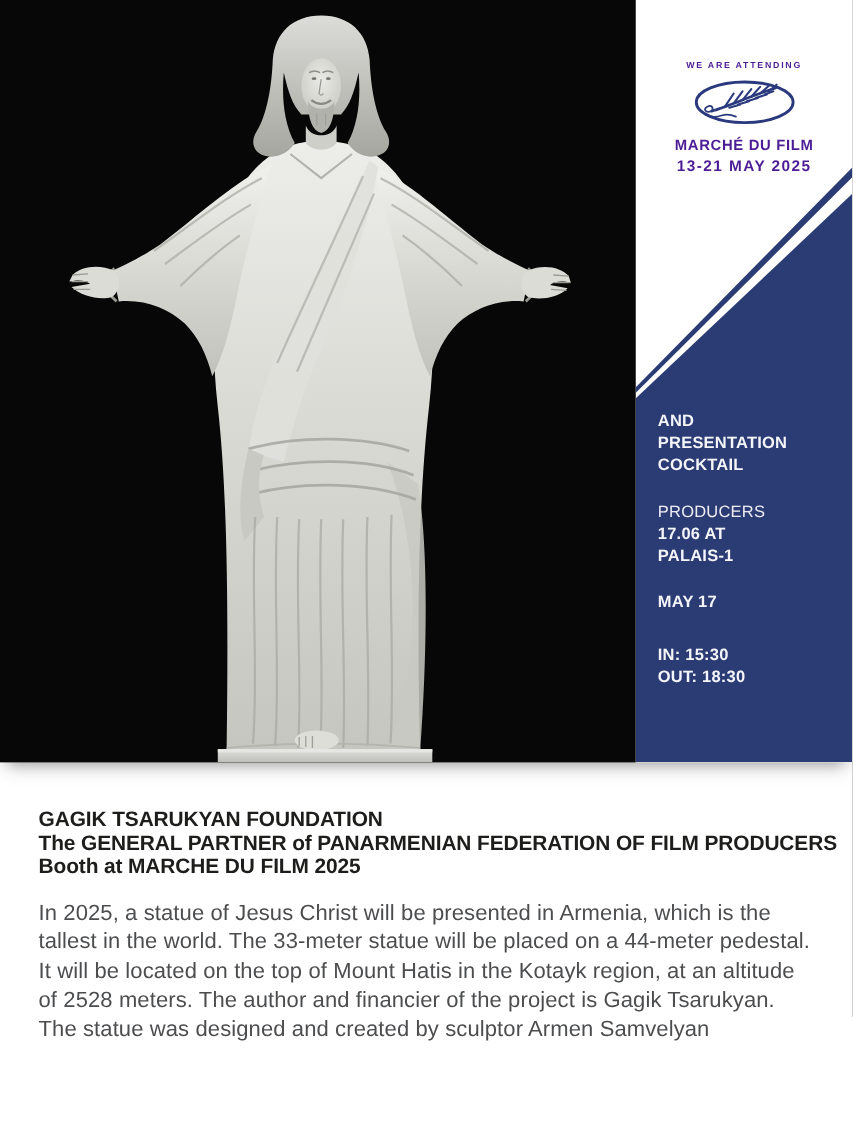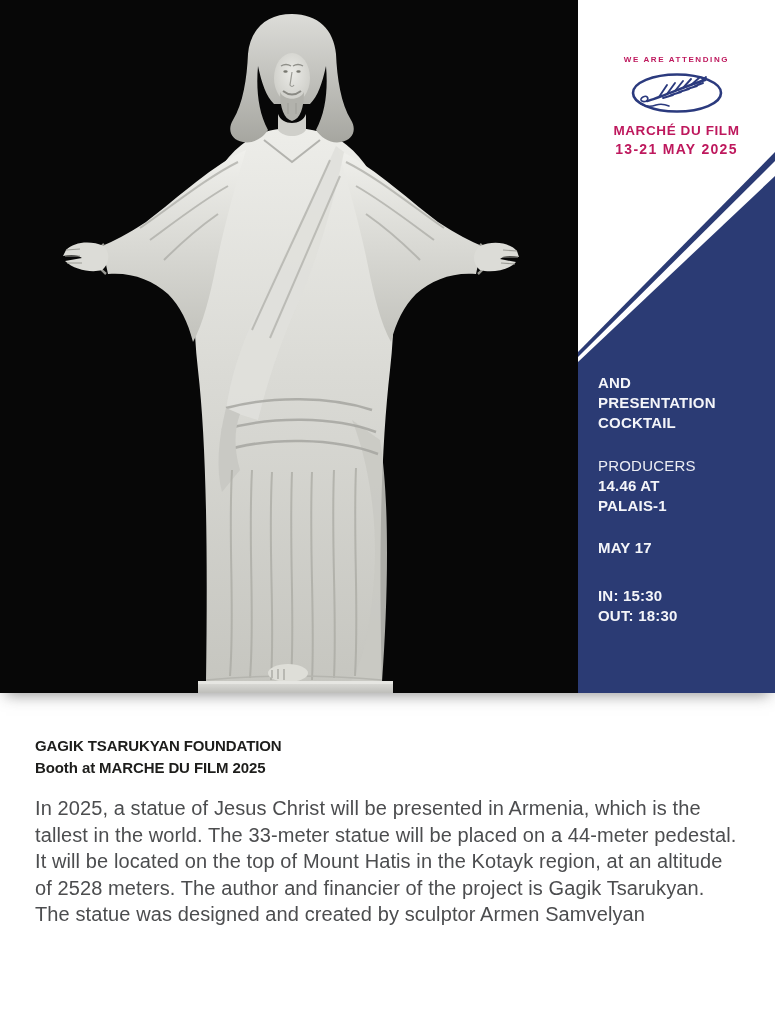--- a/index.html
+++ b/index.html
@@ -15,21 +15,21 @@
   .statue-panel{
     position:absolute;left:0;top:0;width:578px;height:693px;background:#070707;overflow:hidden;
   }
   .statue-panel svg{display:block;width:578px;height:693px;}
   .right-col{
     position:absolute;left:578px;top:0;width:197px;height:693px;background:#ffffff;overflow:hidden;
   }
   .diagonals{position:absolute;left:0;top:0;width:197px;height:693px;}
   
   .badge{
-    position:absolute;left:0;top:0;width:197px;text-align:center;color:#be185d;
+    position:absolute;left:0;top:0;width:197px;text-align:center;color:#4c1d95;
   }
   .badge .attending{
     margin-top:55px;font-size:8px;font-weight:bold;letter-spacing:1.6px;
   }
   .badge .palm{margin-top:7px;}
   .badge .brand{
     margin-top:4px;font-size:13.5px;font-weight:bold;letter-spacing:0.6px;
   }
   .badge .dates{
     margin-top:3px;font-size:14px;font-weight:bold;letter-spacing:1.3px;
@@ -40,21 +40,21 @@
     font-size:15px;line-height:20px;font-weight:bold;letter-spacing:.2px;
   }
   .event-text .loc-block{margin-top:23px;}
   .event-text .loc-label{font-weight:normal;opacity:.96;}
   .event-text .date-block{margin-top:22px;}
   .event-text .time-block{margin-top:28px;}
   
   .footer{
     position:absolute;left:0;top:693px;width:775px;padding:42px 0 0 35px;box-sizing:border-box;
   }
-  .footer .heading{color:#1d1d1b;font-weight:bold;font-size:15px;line-height:21.5px;letter-spacing:-0.1px;}
+  .footer .heading{color:#1d1d1b;font-weight:bold;font-size:19px;line-height:21.5px;letter-spacing:-0.1px;}
   .footer .heading div{white-space:nowrap;}
   .footer .body{
     margin-top:17px;color:#4c4d4f;font-size:20px;line-height:26.6px;letter-spacing:.1px;
   }
   .footer .body div{white-space:nowrap;}
 </style>
 </head>
 <body>
 
 <div class="page">
@@ -182,35 +182,36 @@
       </div>
 
       <div class="event-text">
         <div class="title-block">
           <div>AND</div>
           <div>PRESENTATION</div>
           <div>COCKTAIL</div>
         </div>
         <div class="loc-block">
           <div class="loc-label">PRODUCERS</div>
-          <div>14.46 AT</div>
+          <div>17.06 AT</div>
           <div>PALAIS-1</div>
         </div>
         <div class="date-block">MAY 17</div>
         <div class="time-block">
           <div>IN: 15:30</div>
           <div>OUT: 18:30</div>
         </div>
       </div>
     </div>
   </div>
 
   <div class="footer">
     <div class="heading">
       <div>GAGIK TSARUKYAN FOUNDATION</div>
+      <div>The GENERAL PARTNER of PANARMENIAN FEDERATION OF FILM PRODUCERS</div>
       <div>Booth at MARCHE DU FILM 2025</div>
     </div>
     <div class="body">
       <div>In 2025, a statue of Jesus Christ will be presented in Armenia, which is the</div>
       <div>tallest in the world. The 33-meter statue will be placed on a 44-meter pedestal.</div>
       <div>It will be located on the top of Mount Hatis in the Kotayk region, at an altitude</div>
       <div>of 2528 meters. The author and financier of the project is Gagik Tsarukyan.</div>
       <div>The statue was designed and created by sculptor Armen Samvelyan</div>
     </div>
   </div>

